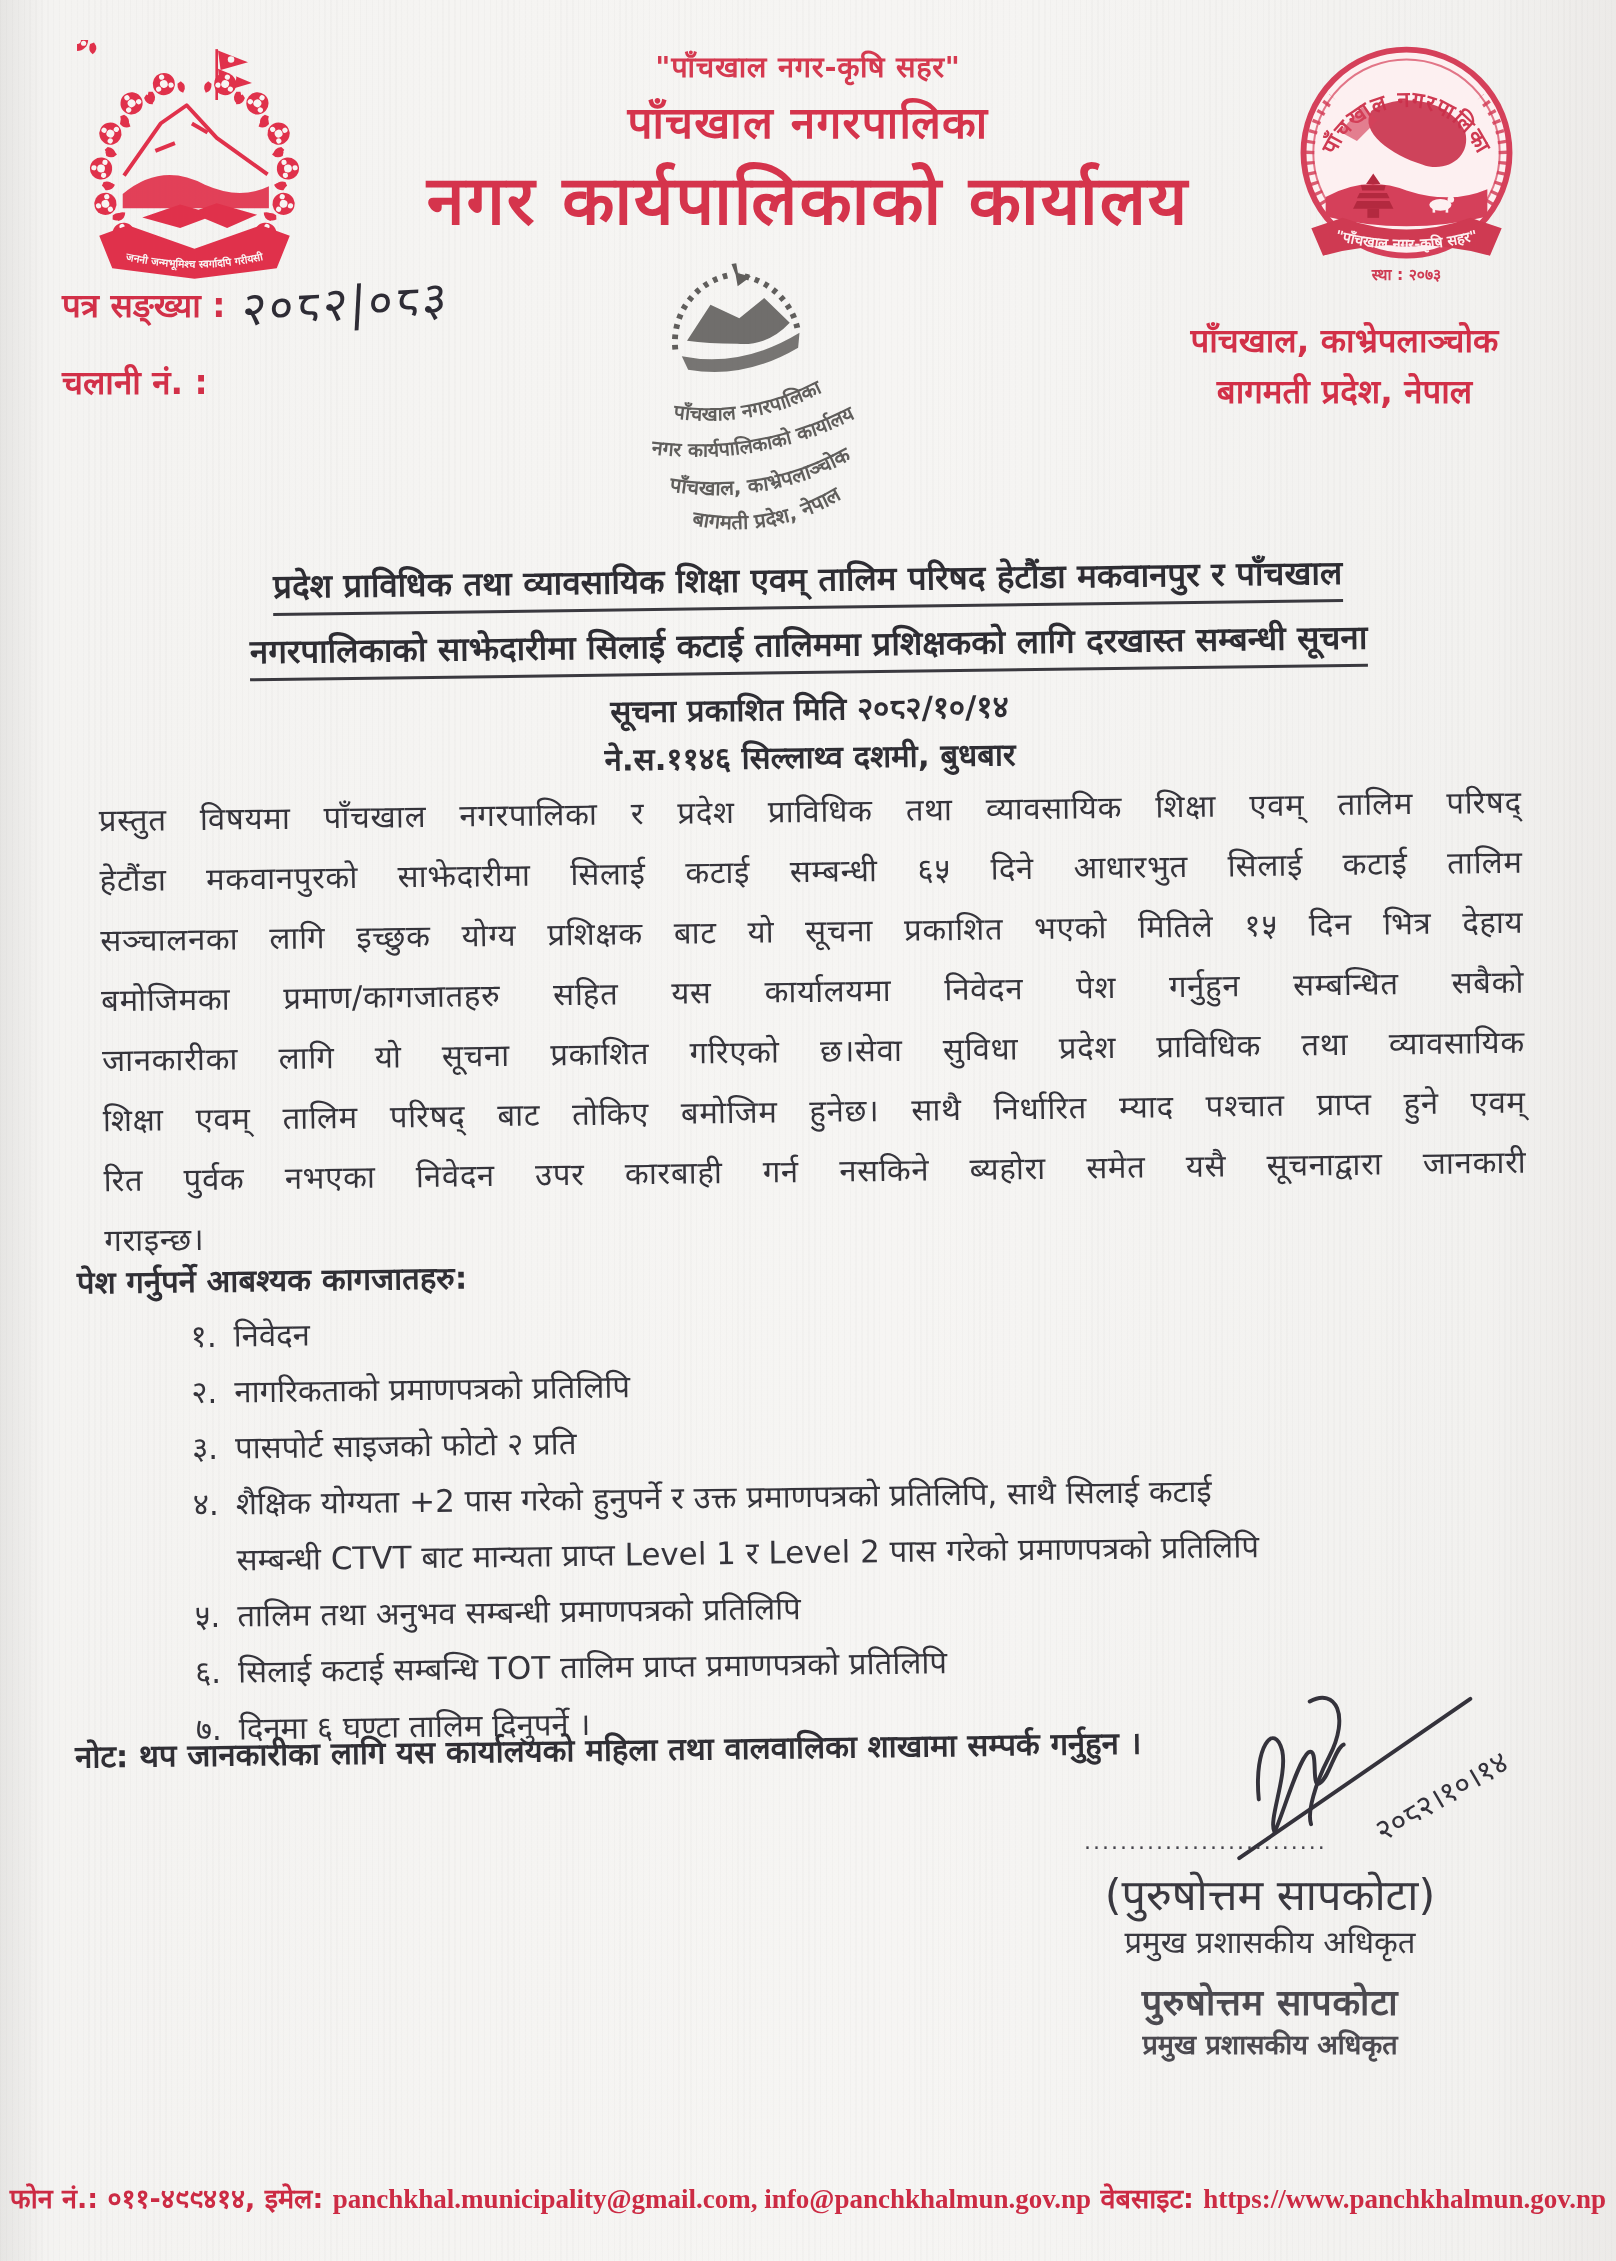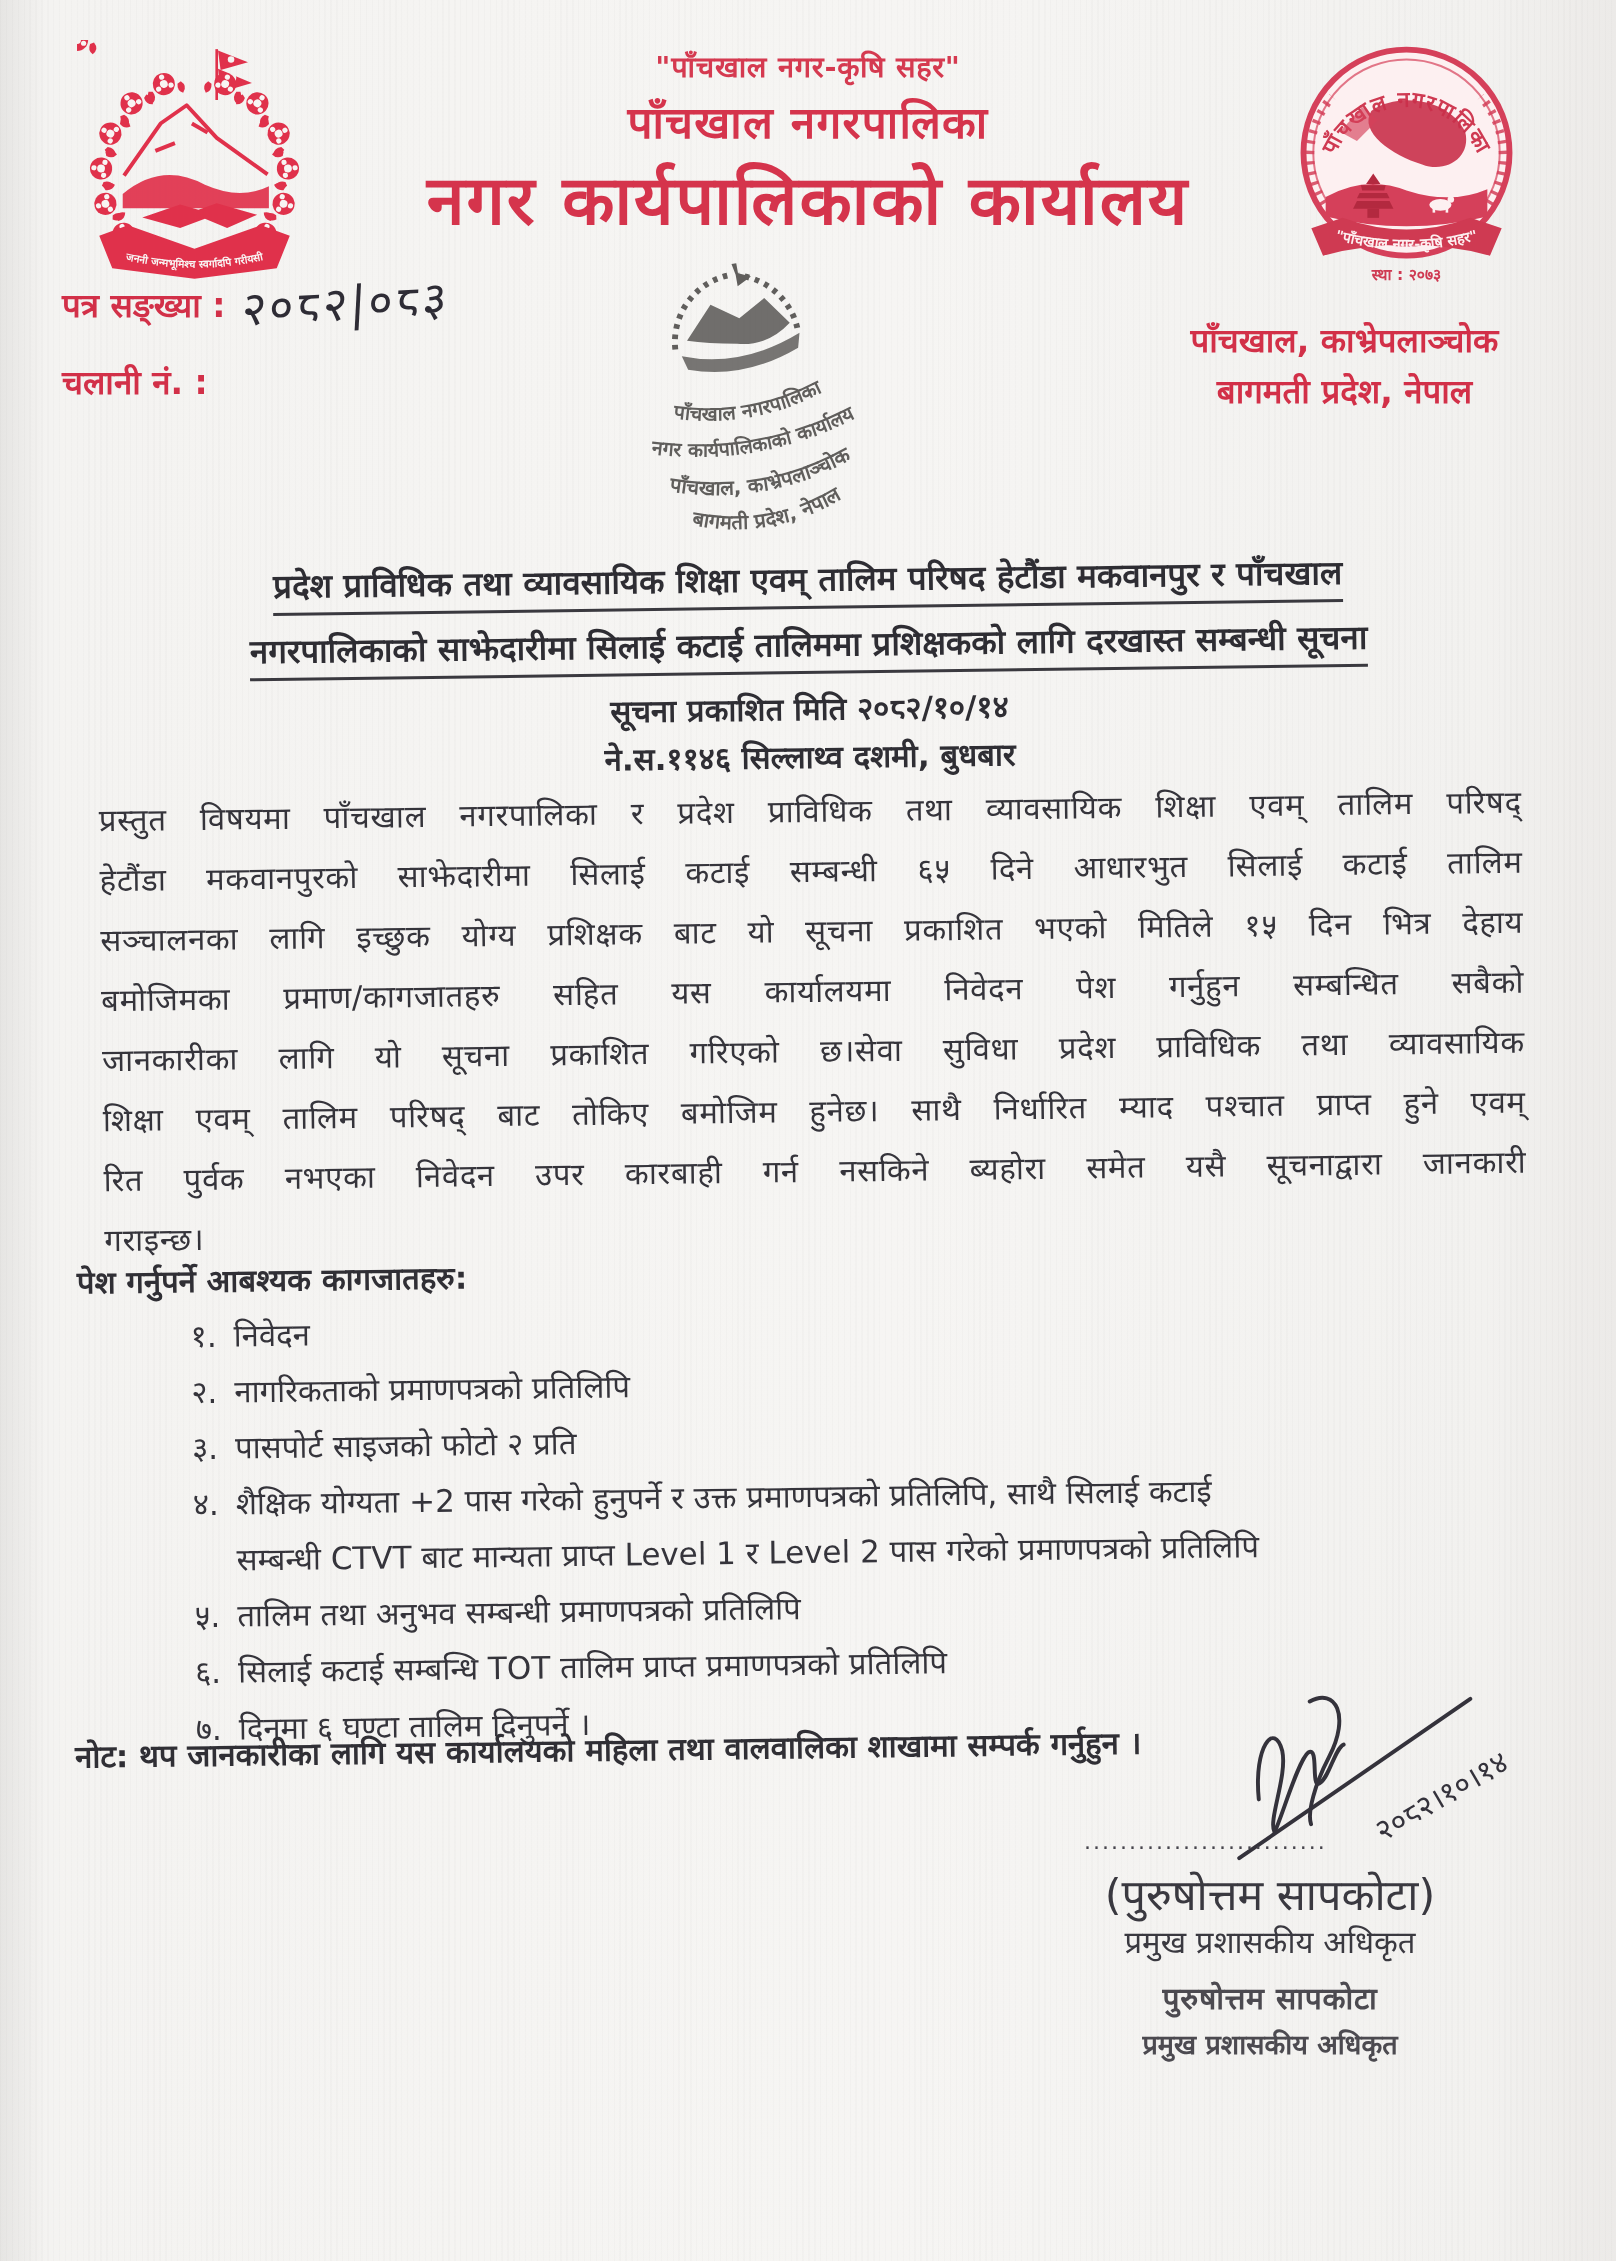--- a/index.html
+++ b/index.html
@@ -40,21 +40,21 @@
   .bodyline{left:101px;width:1423px;font-size:31px;color:#35343b;font-weight:500;letter-spacing:0.7px;}
   .fit{text-align:justify;text-align-last:justify;}
   .dochead{top:1251px;left:73px;font-size:31px;color:#302f35;font-weight:600;}
   .docrow{left:186px;width:1338px;font-size:31px;color:#35343b;font-weight:500;display:flex;}
   .docrow .num{width:43px;flex:0 0 43px;}
   .note{top:1725px;left:65px;width:1436px;font-size:31px;color:#302f35;font-weight:600;}
   
   .dots{top:1829px;left:1084px;width:300px;font-size:22px;color:#46444c;letter-spacing:2px;overflow:hidden;white-space:nowrap;}
   .sig-name{top:1864px;left:1058px;width:424px;text-align:center;font-size:43px;color:#3a3940;font-weight:500;}
   .sig-title{top:1920px;left:1058px;width:424px;text-align:center;font-size:31px;color:#3a3940;font-weight:500;}
-  .stamp-name{top:1977px;left:1058px;width:424px;text-align:center;font-size:30px;color:#4c4a50;font-weight:bold;letter-spacing:0.7px;}
+  .stamp-name{top:1977px;left:1058px;width:424px;text-align:center;font-size:36px;color:#4c4a50;font-weight:bold;letter-spacing:0.7px;}
   .stamp-title{top:2025px;left:1058px;width:424px;text-align:center;font-size:27px;color:#4c4a50;font-weight:bold;}
   
   .footer{top:2179px;left:0;right:0;text-align:center;font-size:27px;color:#cc2b44;font-weight:bold;white-space:nowrap;}
   .footer .lat{font-family:"Liberation Serif", serif;font-weight:bold;}
 </style>
 </head>
 <body>
 
 <div class="page">
 
@@ -272,15 +272,22 @@
     </g>
     <text transform="rotate(-30 360 230)" x="300" y="250" font-size="46" fill="#34323b">२०८२।१०।१४</text>
   </svg>
 
   <div class="abs dots">...........................</div>
   <div class="abs sig-name">(पुरुषोत्तम सापकोटा)</div>
   <div class="abs sig-title">प्रमुख प्रशासकीय अधिकृत</div>
   <div class="abs stamp-name">पुरुषोत्तम सापकोटा</div>
   <div class="abs stamp-title">प्रमुख प्रशासकीय अधिकृत</div>
 
+  <div class="abs footer">
+    <span>फोन नं.: ०११-४९९४१४,</span>
+    <span>इमेल:</span>
+    <span class="lat">panchkhal.municipality@gmail.com, info@panchkhalmun.gov.np</span>
+    <span>वेबसाइट:</span>
+    <span class="lat">https://www.panchkhalmun.gov.np</span>
+  </div>
 
 </div>
 
 
 </body></html>

